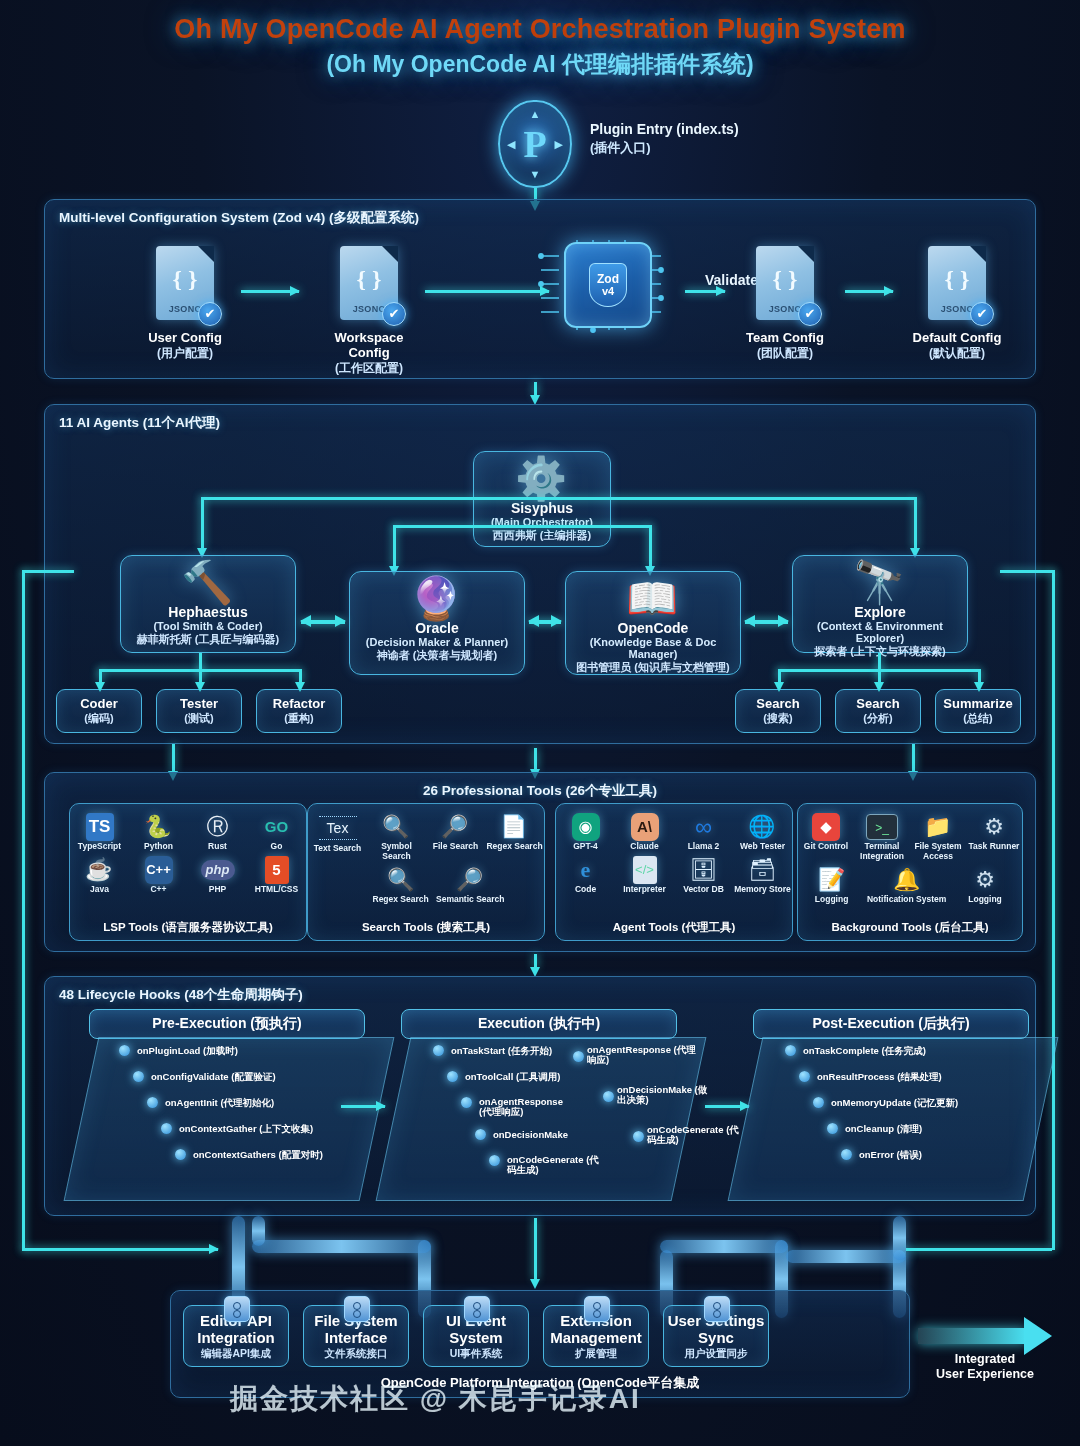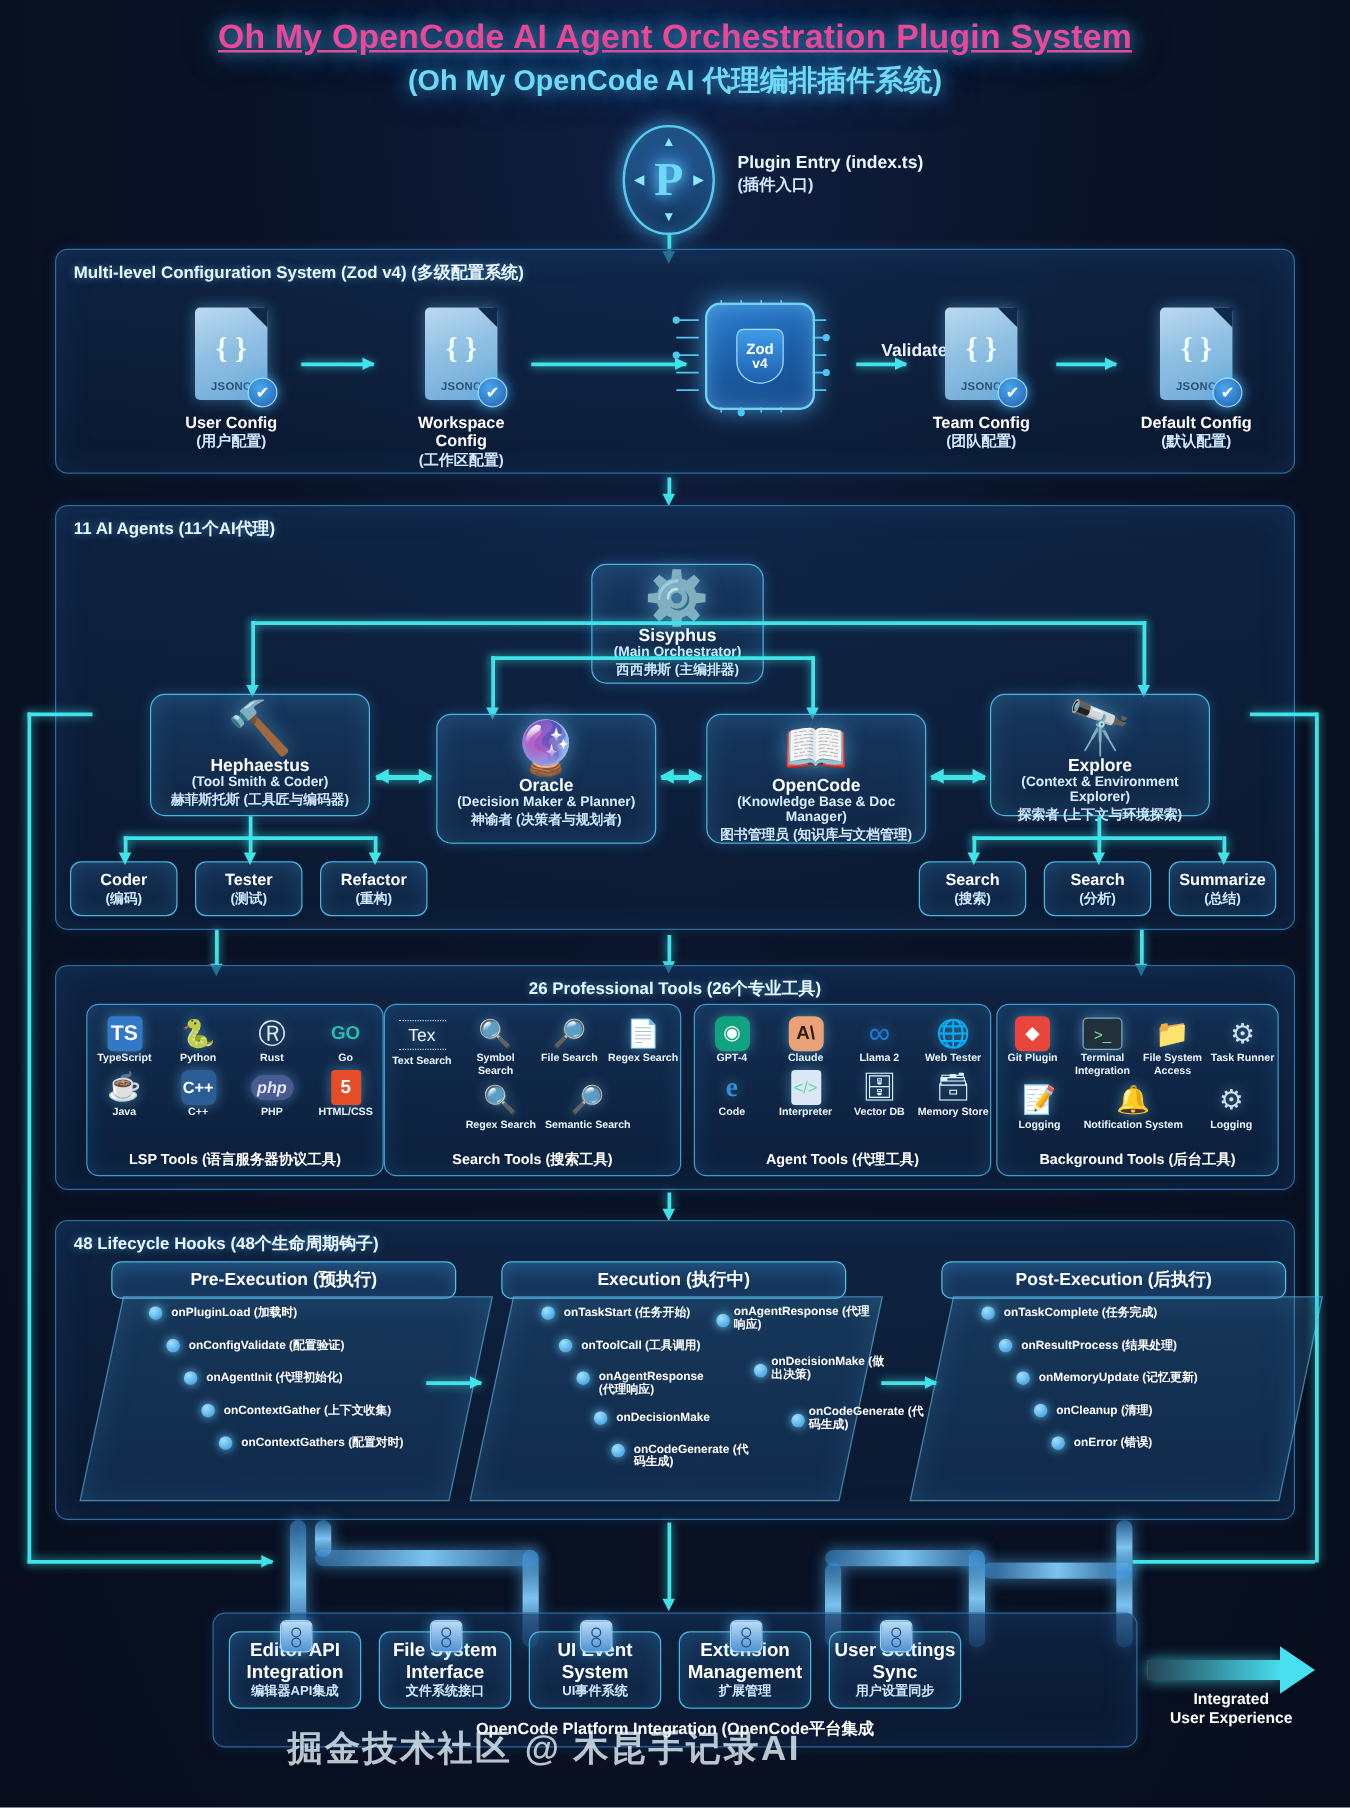--- a/index.html
+++ b/index.html
@@ -10,21 +10,21 @@
     color: #dff1ff;
     overflow: hidden;
     position: relative;
   }
   .stage { position: relative; width: 1080px; height: 1446px; }
 
   
   .title-wrap { position:absolute; top:14px; left:0; width:1080px; text-align:center; }
   .title-en {
     font-size: 27px; font-weight: bold; letter-spacing: .2px;
-    color:#ec4899; text-shadow: 0 0 14px rgba(80,200,255,.75), 0 0 30px rgba(40,140,230,.5); text-decoration: underline;
+    color:#c2410c; text-shadow: 0 0 14px rgba(80,200,255,.75), 0 0 30px rgba(40,140,230,.5);
   }
   .title-zh {
     margin-top: 4px; font-size: 23px; font-weight: bold;
     color:#6fd9f7; text-shadow: 0 0 14px rgba(80,200,255,.75), 0 0 30px rgba(40,140,230,.5);
   }
 
   
   .entry-wrap { position:absolute; top:100px; left:498px; width:480px; height:90px; }
   .entry-badge {
     position:absolute; left:0; top:0; width:74px; height:88px;
@@ -523,21 +523,21 @@
             <div class="ti-lb">Memory Store</div>
           </div>
       </div>
       <div class="tool-group-label">Agent Tools (代理工具)</div>
     </div>
 
     <div class="tool-group" style="left:752px;width:226px;">
       <div class="tool-grid">
         <div class="tool-item">
             <div class="ti-ic" style="color:#fff;background:#e8453c;width:28px;height:28px;line-height:28px;margin:1px auto;border-radius:5px;transform:rotate(0deg);font-size:15px;">◆</div>
-            <div class="ti-lb">Git Plugin</div>
+            <div class="ti-lb">Git Control</div>
           </div>
         <div class="tool-item">
             <div class="ti-ic" style="color:#6ee89a;background:#22303c;width:32px;height:26px;line-height:26px;margin:2px auto;border-radius:4px;font-size:12px;border:1px solid #7ea7bd;">&gt;_</div>
             <div class="ti-lb">Terminal Integration</div>
           </div>
         <div class="tool-item">
             <div class="ti-ic">📁</div>
             <div class="ti-lb">File System Access</div>
           </div>
         <div class="tool-item">

